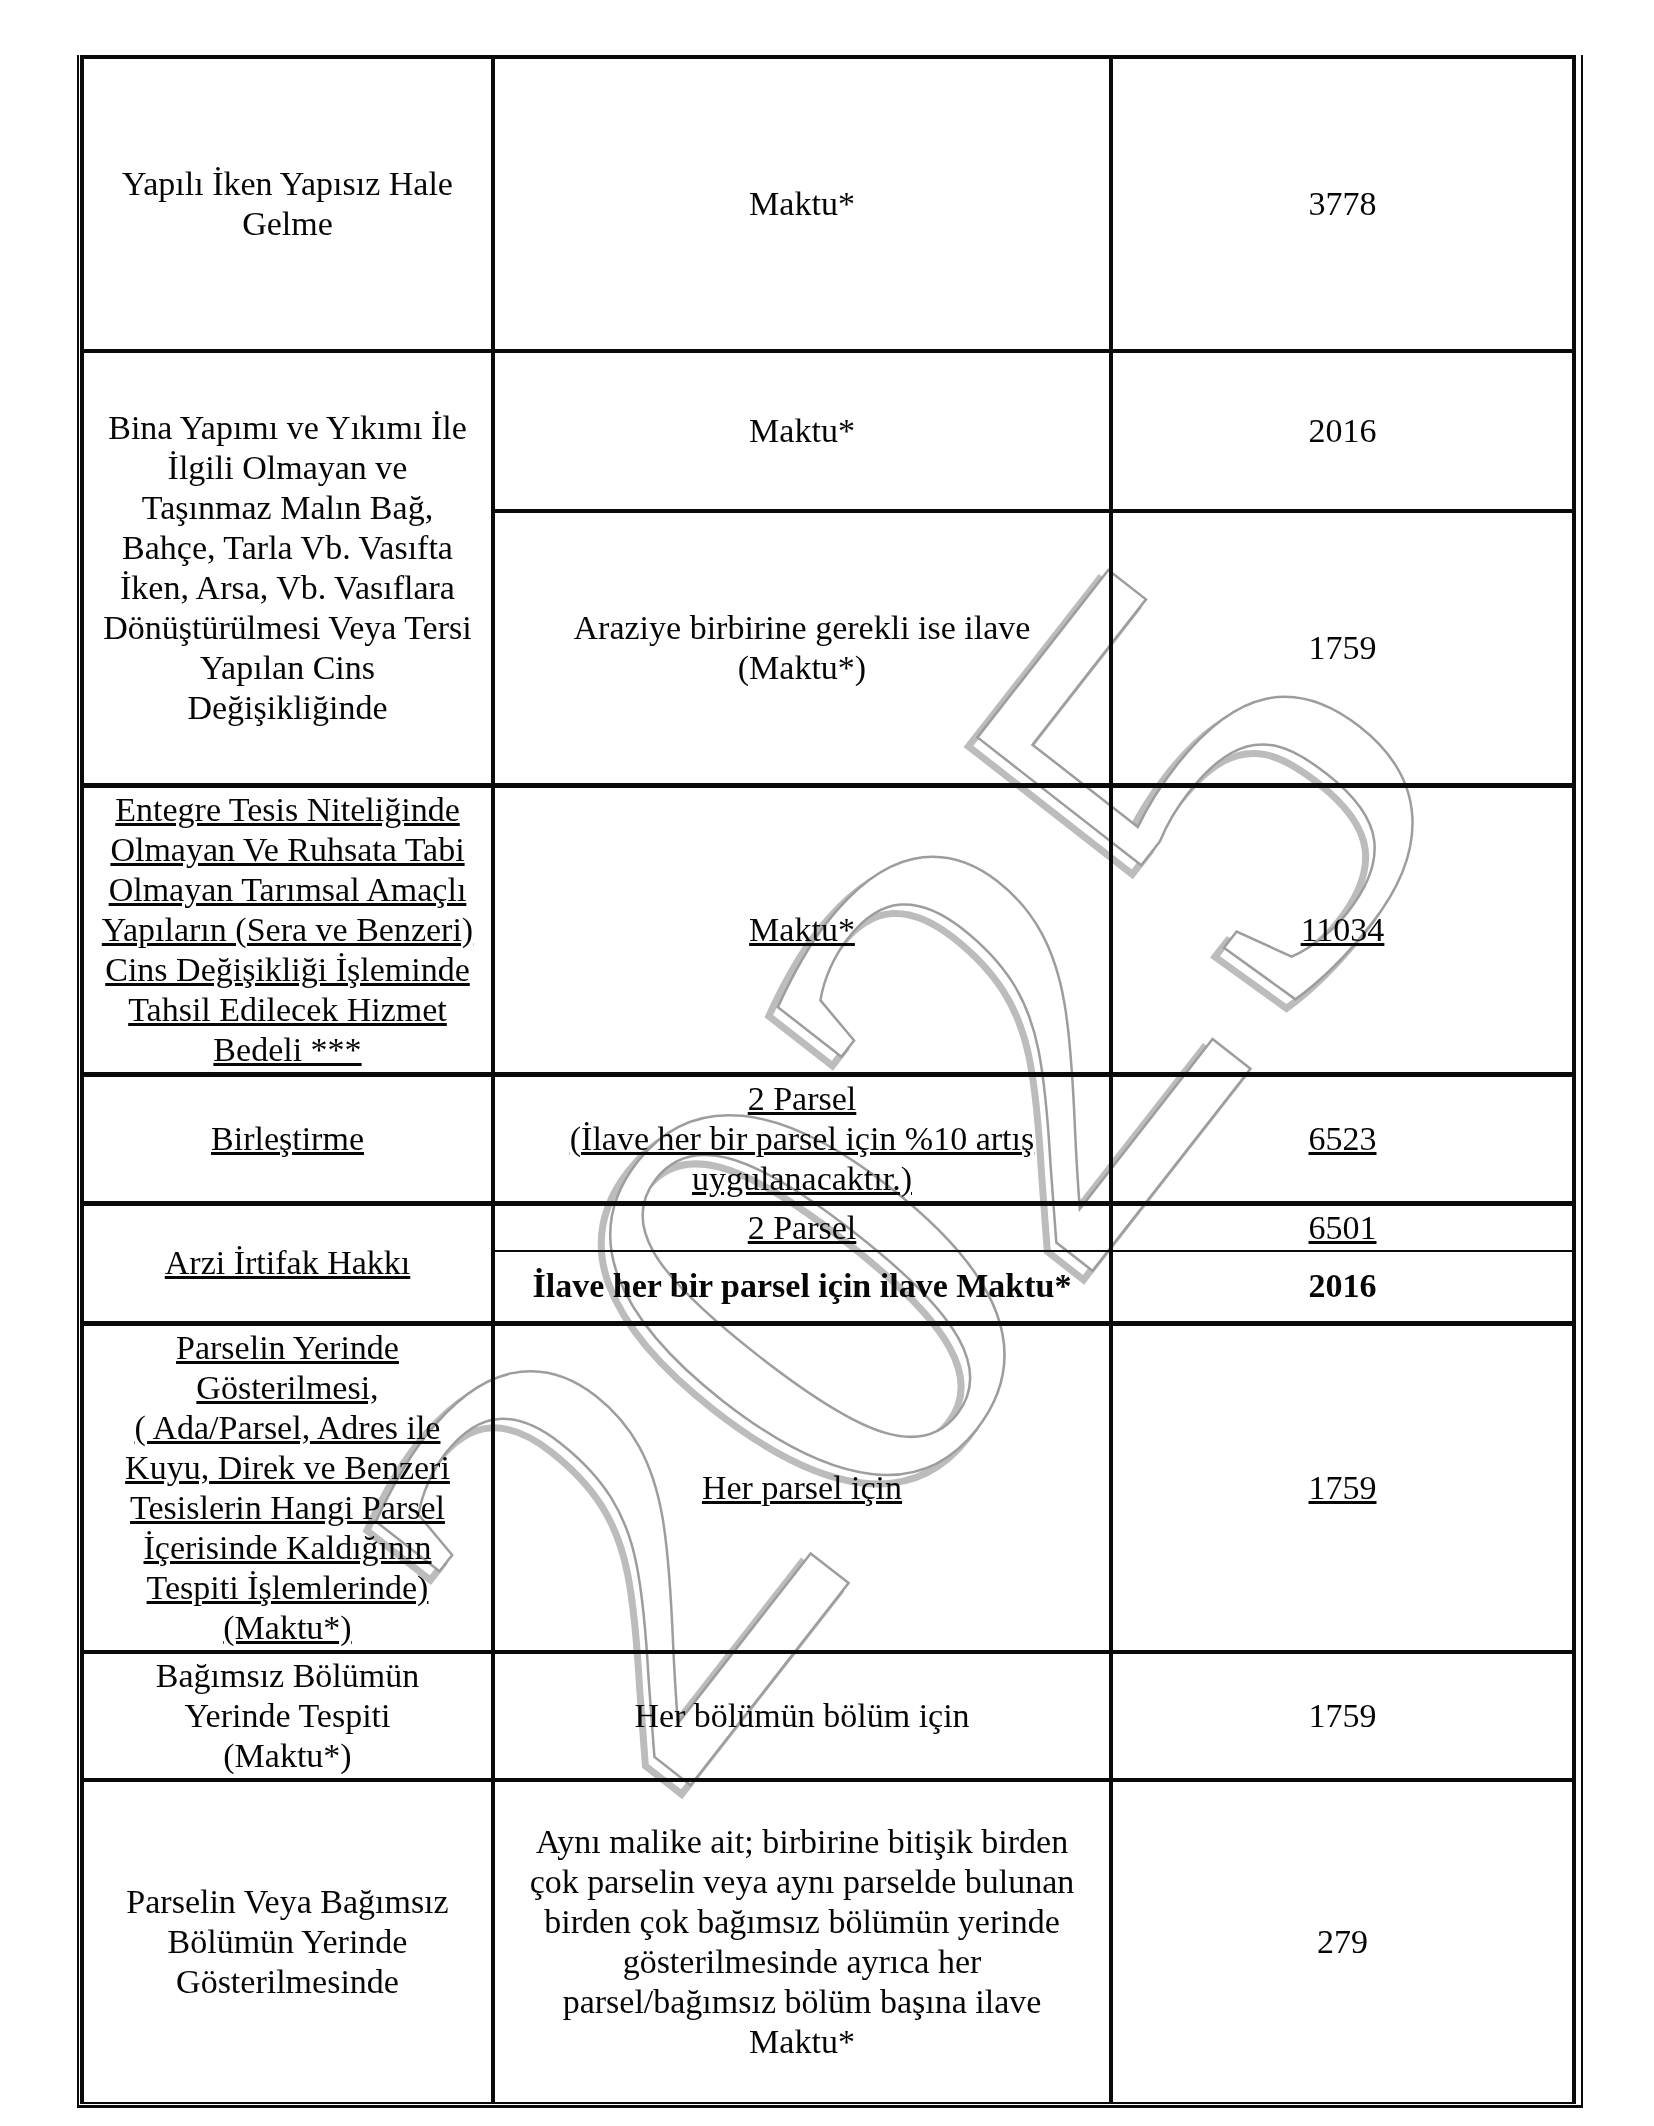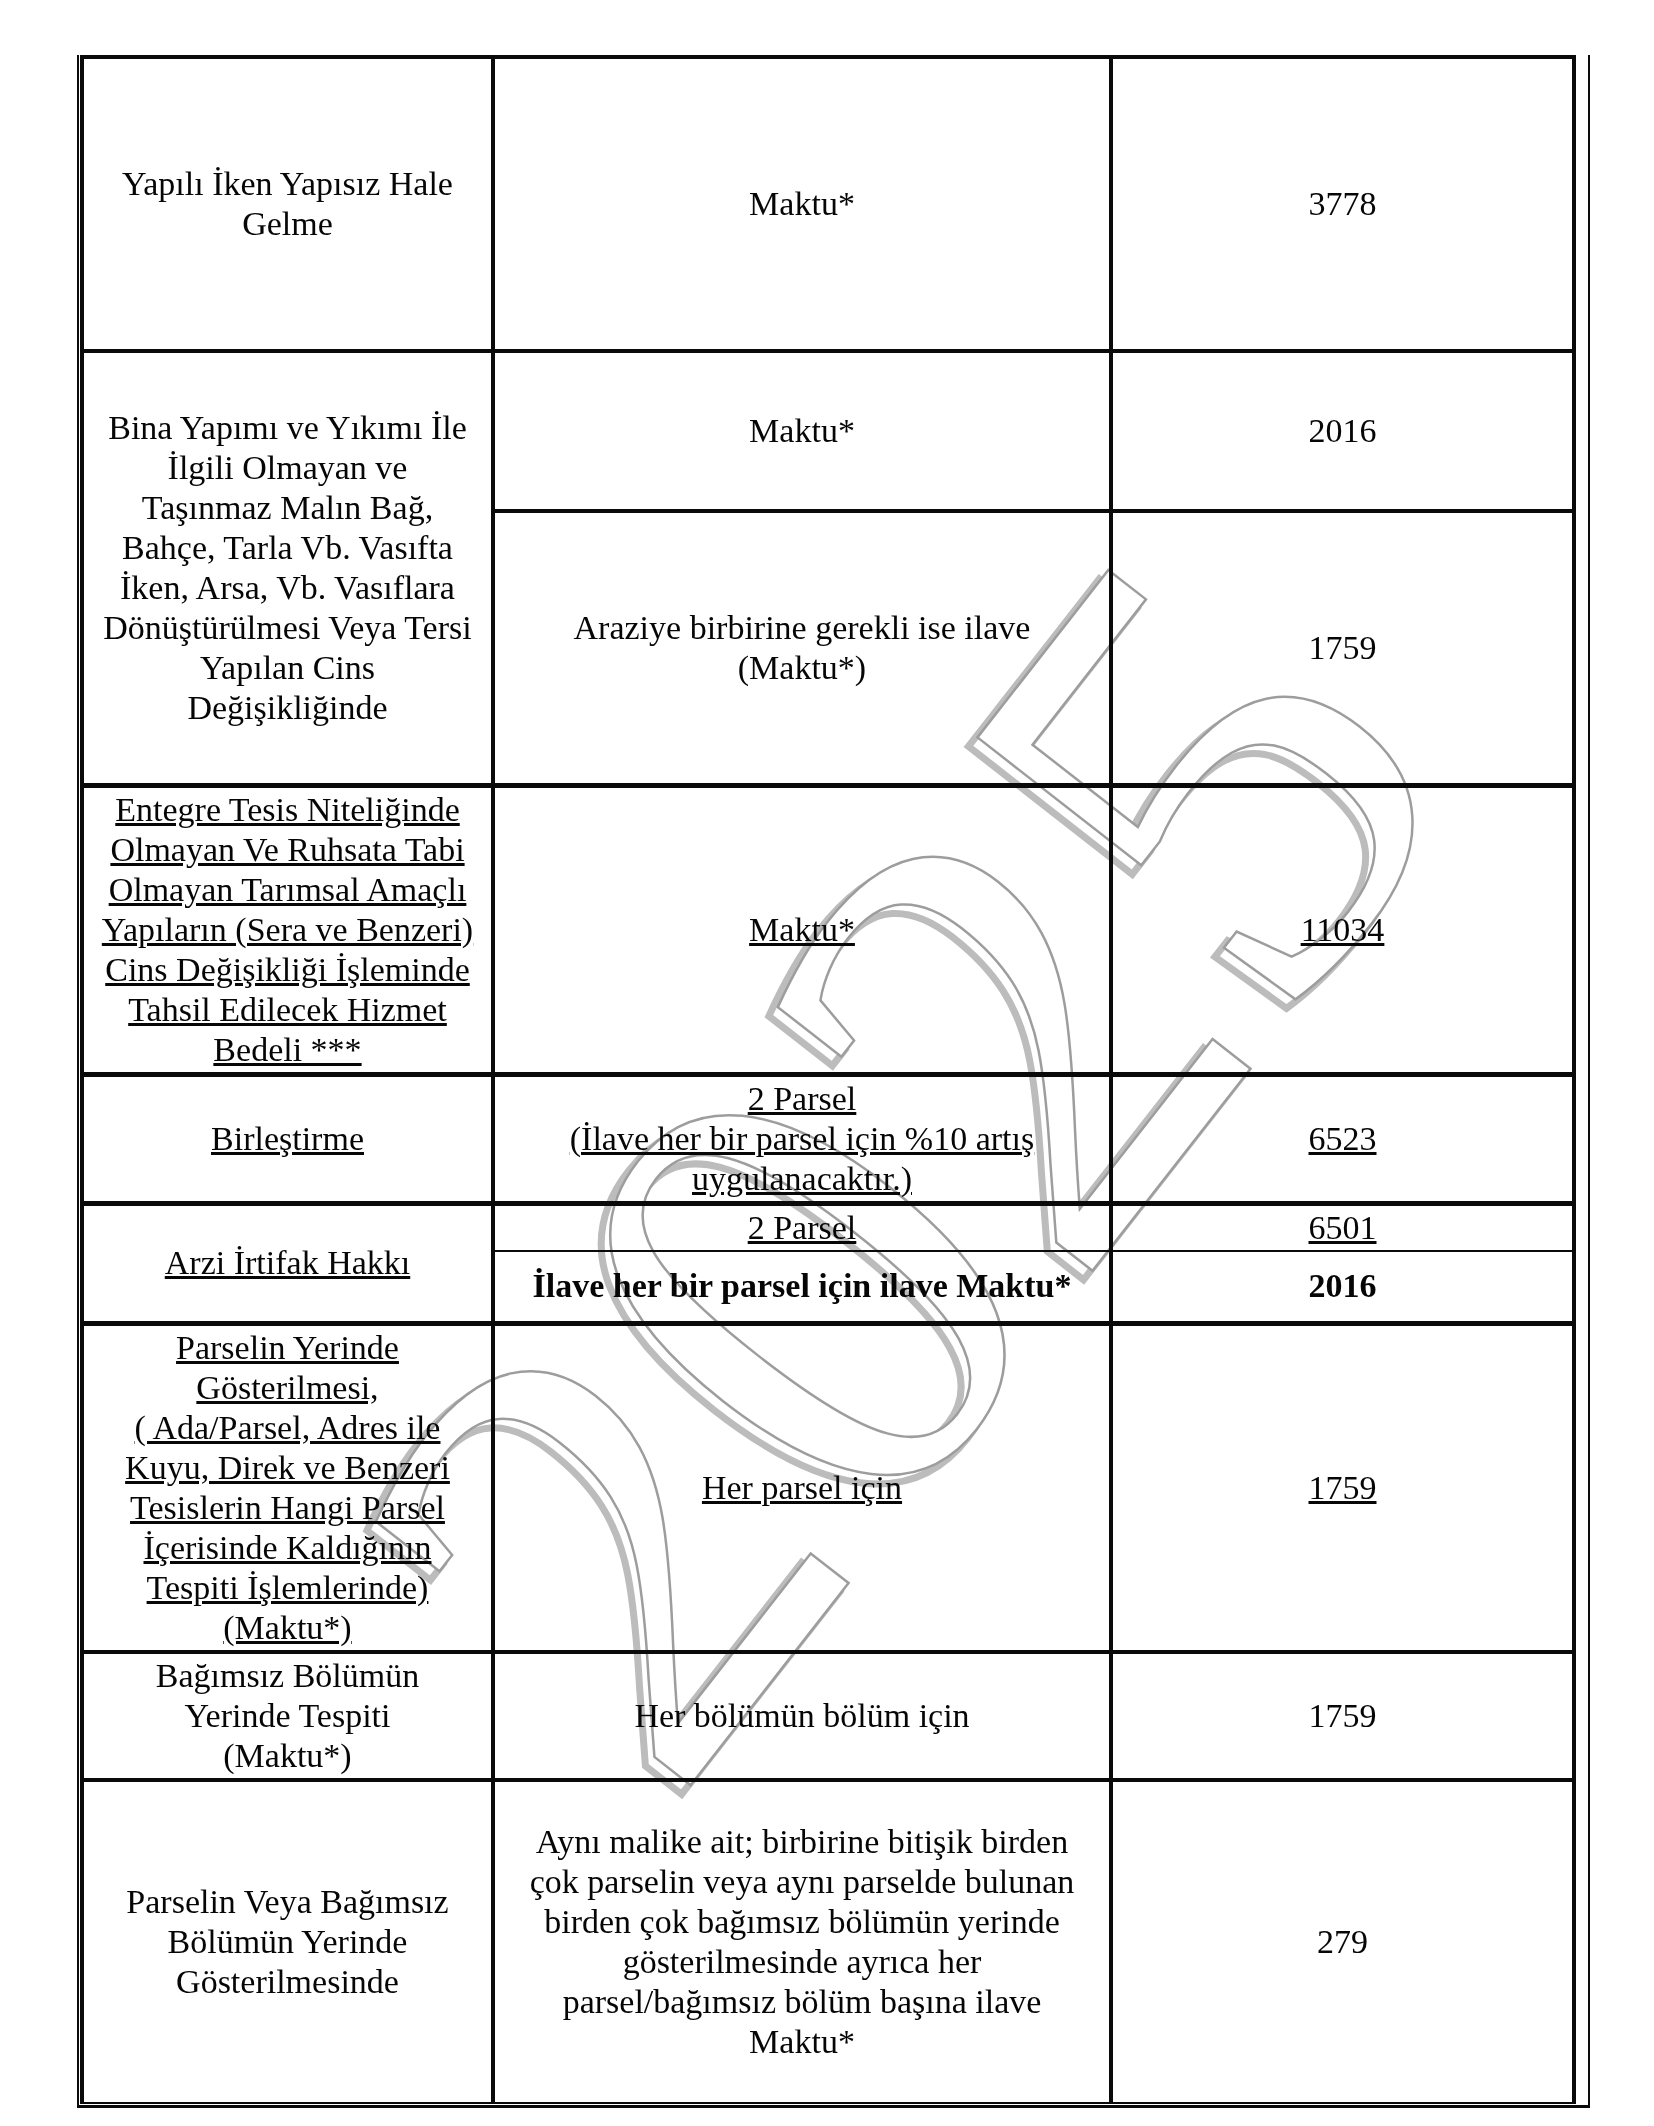--- a/index.html
+++ b/index.html
@@ -42,21 +42,21 @@
   
   .frame {
     position: absolute;
     left: 77px;
     top: 55px;
     width: 1492px;
     z-index: 1;
     border-left: 2px solid #0a0a0a;
     border-right: 2px solid #0a0a0a;
     border-bottom: 3px solid #0a0a0a;
-    padding: 0 16px 1px 1px;
+    padding: 0 9px 1px 1px;
     background: transparent;
   }
   table.fees {
     border-collapse: collapse;
     table-layout: fixed;
     width: 100%;
     background: transparent;
     border-top: 4px solid #0a0a0a;
   }
   table.fees td {

